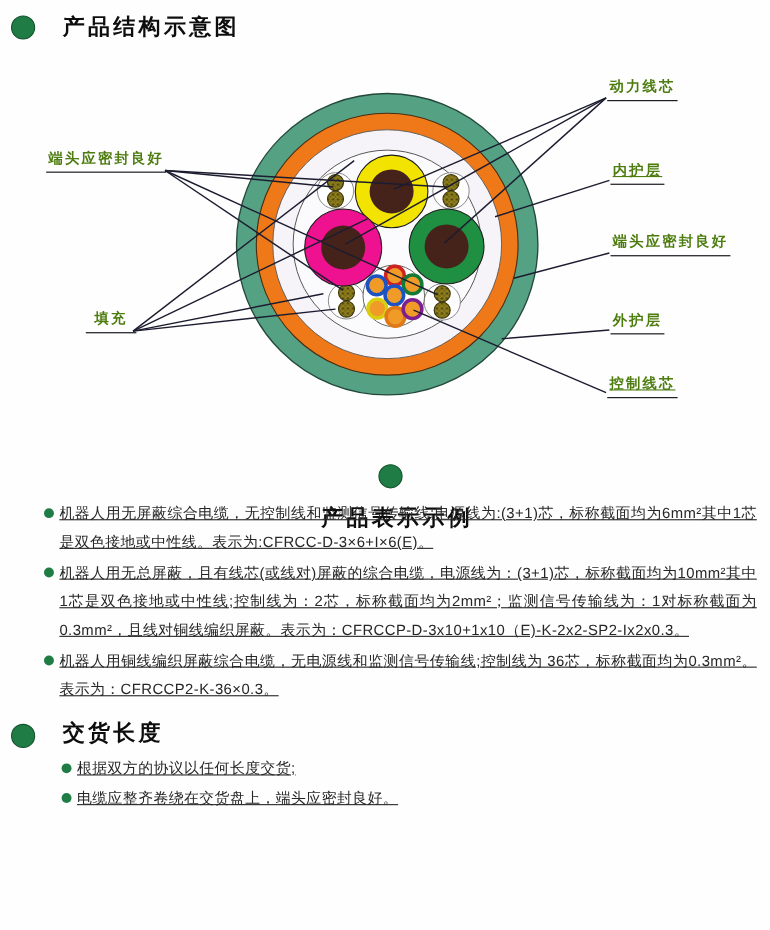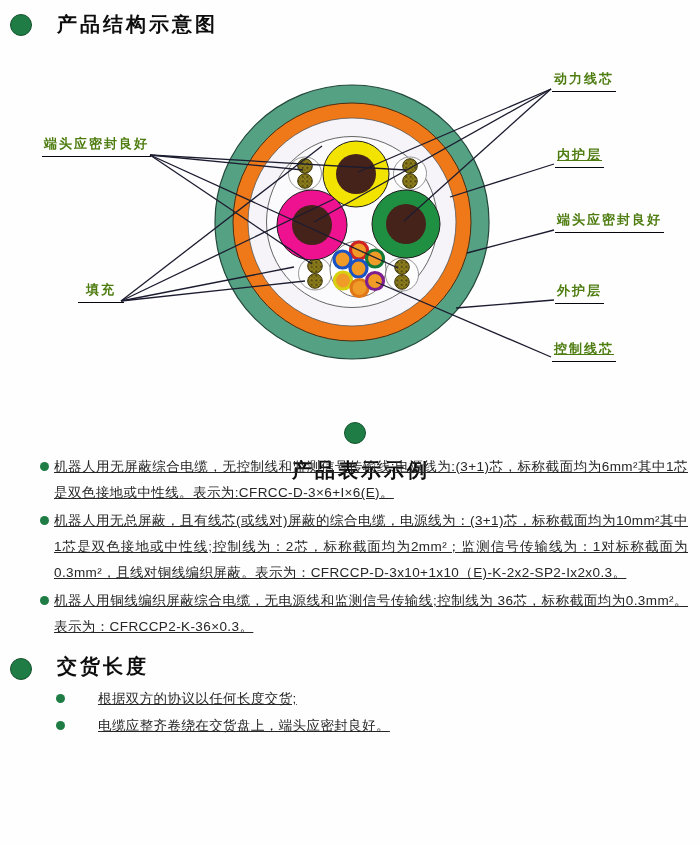--- a/index.html
+++ b/index.html
@@ -31,21 +31,21 @@
     white-space:nowrap;
     text-align:center;
   }
 
   
   .blist{margin-top:8px;padding:0 12px 0 40px;font-size:13.5px;line-height:26px;color:#262626;letter-spacing:0.4px;text-decoration:underline;}
   .bitem{display:flex;margin-bottom:2px;}
   .bdot{width:9px;height:9px;border-radius:50%;margin:8px 5px 0 0;flex:none;}
   .btext{flex:1;text-align:justify;}
   .dlist{margin-top:6px;padding-left:56px;}
-  .dlist .bitem{margin-bottom:1px;gap:28px;}
+  .dlist .bitem{margin-bottom:1px;}
 </style>
 </head>
 <body>
 
 <div class="sec-head head1">
   <span class="dot-lg" style="background-color: rgb(31, 124, 69);"></span>
   <span class="sec-title">产品结构示意图</span>
 </div>
 
 <div class="diagram">

